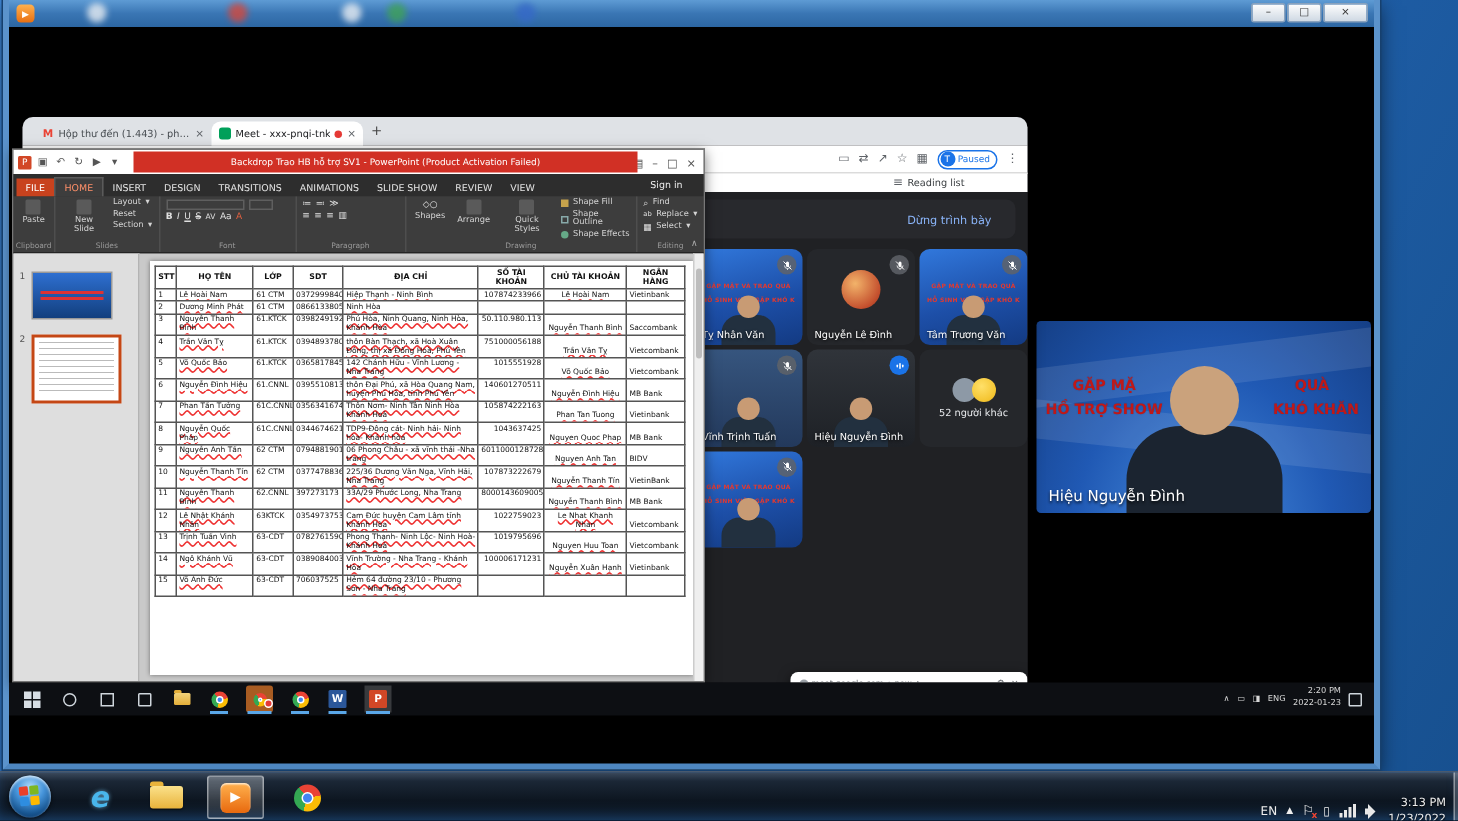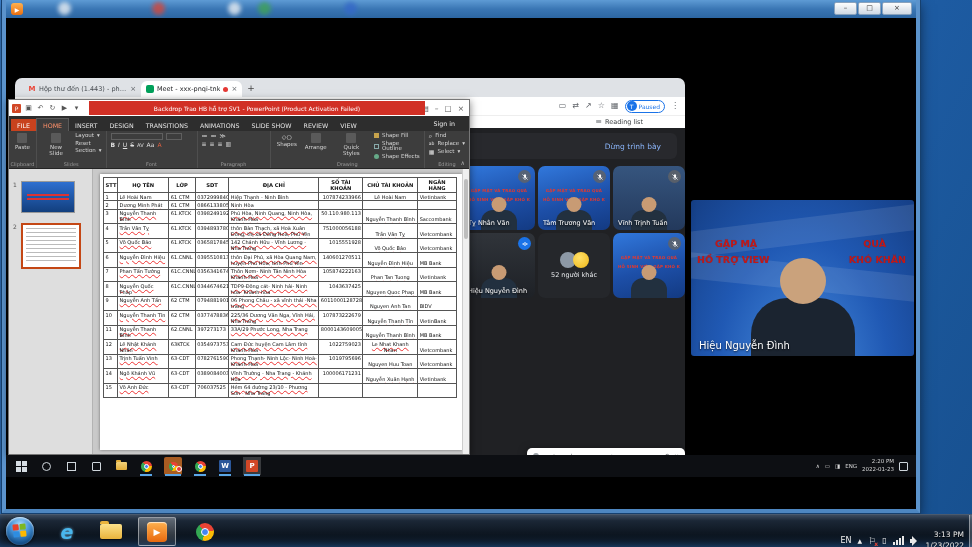--- a/index.html
+++ b/index.html
@@ -87,21 +87,21 @@
 .othname{font-size:6.5px;color:#e8eaed}
 
 
 #notif{position:absolute;left:512px;top:320px;width:158px;height:52px;background:#fff;border-radius:5px;
 box-shadow:0 2px 8px rgba(0,0,0,.55);padding:4px 6px;font-size:5.5px;color:#5f6368;z-index:5}
 #nhead{display:flex;align-items:center;gap:2px}
 #nfav{width:6px;height:6px;border-radius:50%;background:#9aa0a6}
 .nhright{margin-left:auto;display:flex;gap:4px;font-size:6px;color:#5f6368}
 
 
-#spot{position:absolute;left:691px;top:200px;width:223px;height:156px;border-radius:3px;overflow:hidden;
+#spot{position:absolute;left:691px;top:214px;width:223px;height:128px;border-radius:3px;overflow:hidden;
 background:radial-gradient(ellipse at 50% 115%,#4a8fe0 0%,#2059b4 55%,#153f86 100%);z-index:2}
 #spot .ray{position:absolute;left:-20%;right:-20%;height:26px;background:rgba(255,255,255,.10);
 transform:rotate(-7deg)}
 .sline{position:absolute;font-size:9.5px;font-weight:bold;color:#c01818;white-space:nowrap;
 text-shadow:0 0 1px rgba(0,0,0,.2)}
 #spotsil{position:absolute;left:50%;bottom:0;transform:translateX(-50%);width:104px;height:58px;
 border-radius:36px 36px 0 0;background:#1b2430}
 #spotsil::before{content:"";position:absolute;top:-40px;left:50%;transform:translateX(-50%);
 width:46px;height:46px;border-radius:50%;background:#caa27c}
 #spotname{position:absolute;left:8px;bottom:5px;font-size:10px;color:#fff;
@@ -288,20 +288,32 @@
             <div class="tname">Tỵ Nhân Văn</div>
             <div class="micoff">
               <svg viewBox="0 0 24 24" width="8" height="8">
                 <path d="M12 15a3 3 0 0 0 3-3V7a3 3 0 0 0-6 0v5a3 3 0 0 0 3 3z" fill="#fff"></path>
                 <path d="M6 12a6 6 0 0 0 12 0" fill="none" stroke="#fff" stroke-width="1.6"></path>
                 <path d="M12 18v3" stroke="#fff" stroke-width="1.6"></path>
                 <path d="M4 4l16 16" stroke="#fff" stroke-width="2"></path>
               </svg>
             </div>
           </div>
+          <div class="tile t-avatar">
+            <div class="avcirc"></div>
+            <div class="tname">Nguyễn Lê Đình</div>
+            <div class="micoff">
+              <svg viewBox="0 0 24 24" width="8" height="8">
+                <path d="M12 15a3 3 0 0 0 3-3V7a3 3 0 0 0-6 0v5a3 3 0 0 0 3 3z" fill="#fff"></path>
+                <path d="M6 12a6 6 0 0 0 12 0" fill="none" stroke="#fff" stroke-width="1.6"></path>
+                <path d="M12 18v3" stroke="#fff" stroke-width="1.6"></path>
+                <path d="M4 4l16 16" stroke="#fff" stroke-width="2"></path>
+              </svg>
+            </div>
+          </div>
           <div class="tile t-banner">
             <div class="bline">GẶP MẶT VÀ TRAO QUÀ</div>
             <div class="bline b2">HỖ SINH VIÊN GẶP KHÓ K</div>
             <div class="sil"></div>
             <div class="tname">Tâm Trương Văn</div>
             <div class="micoff">
               <svg viewBox="0 0 24 24" width="8" height="8">
                 <path d="M12 15a3 3 0 0 0 3-3V7a3 3 0 0 0-6 0v5a3 3 0 0 0 3 3z" fill="#fff"></path>
                 <path d="M6 12a6 6 0 0 0 12 0" fill="none" stroke="#fff" stroke-width="1.6"></path>
                 <path d="M12 18v3" stroke="#fff" stroke-width="1.6"></path>
@@ -368,21 +380,21 @@
 
       </div>
     </div>
   </div>
 
   <div id="spot">
     <div class="ray" style="top:18px"></div>
     <div class="ray" style="top:64px;transform:rotate(6deg)"></div>
     <span class="sline" style="left:24px;top:38px">GẶP MẶ</span>
     <span class="sline" style="right:28px;top:38px">QUÀ</span>
-    <span class="sline" style="left:6px;top:54px">HỒ TRỢ VIEW</span>
+    <span class="sline" style="left:6px;top:54px">HỒ TRỢ SHOW</span>
     <span class="sline" style="right:8px;top:54px">KHÓ KHĂN</span>
     <div id="spotsil"></div>
     <div id="spotname">Hiệu Nguyễn Đình</div>
   </div>
 
   <div id="ppt">
     <div id="ppt-title">
       <div id="qat">
         <span class="qi pbox">P</span>
         <span class="qi">▣</span>

